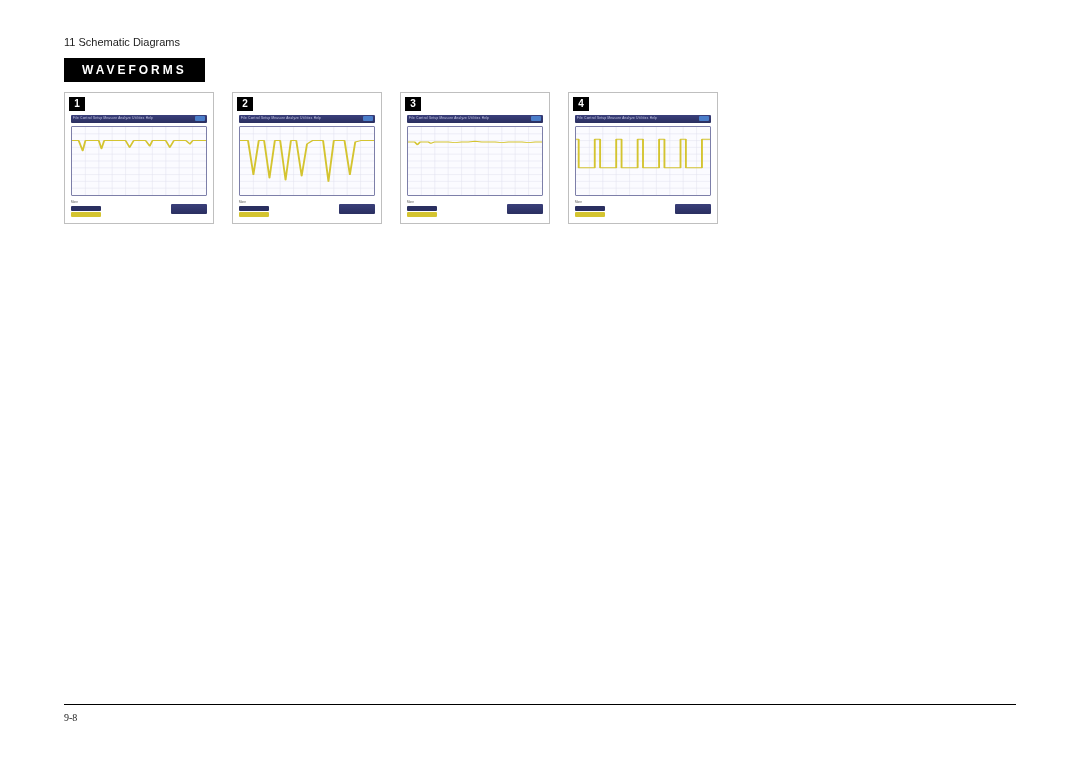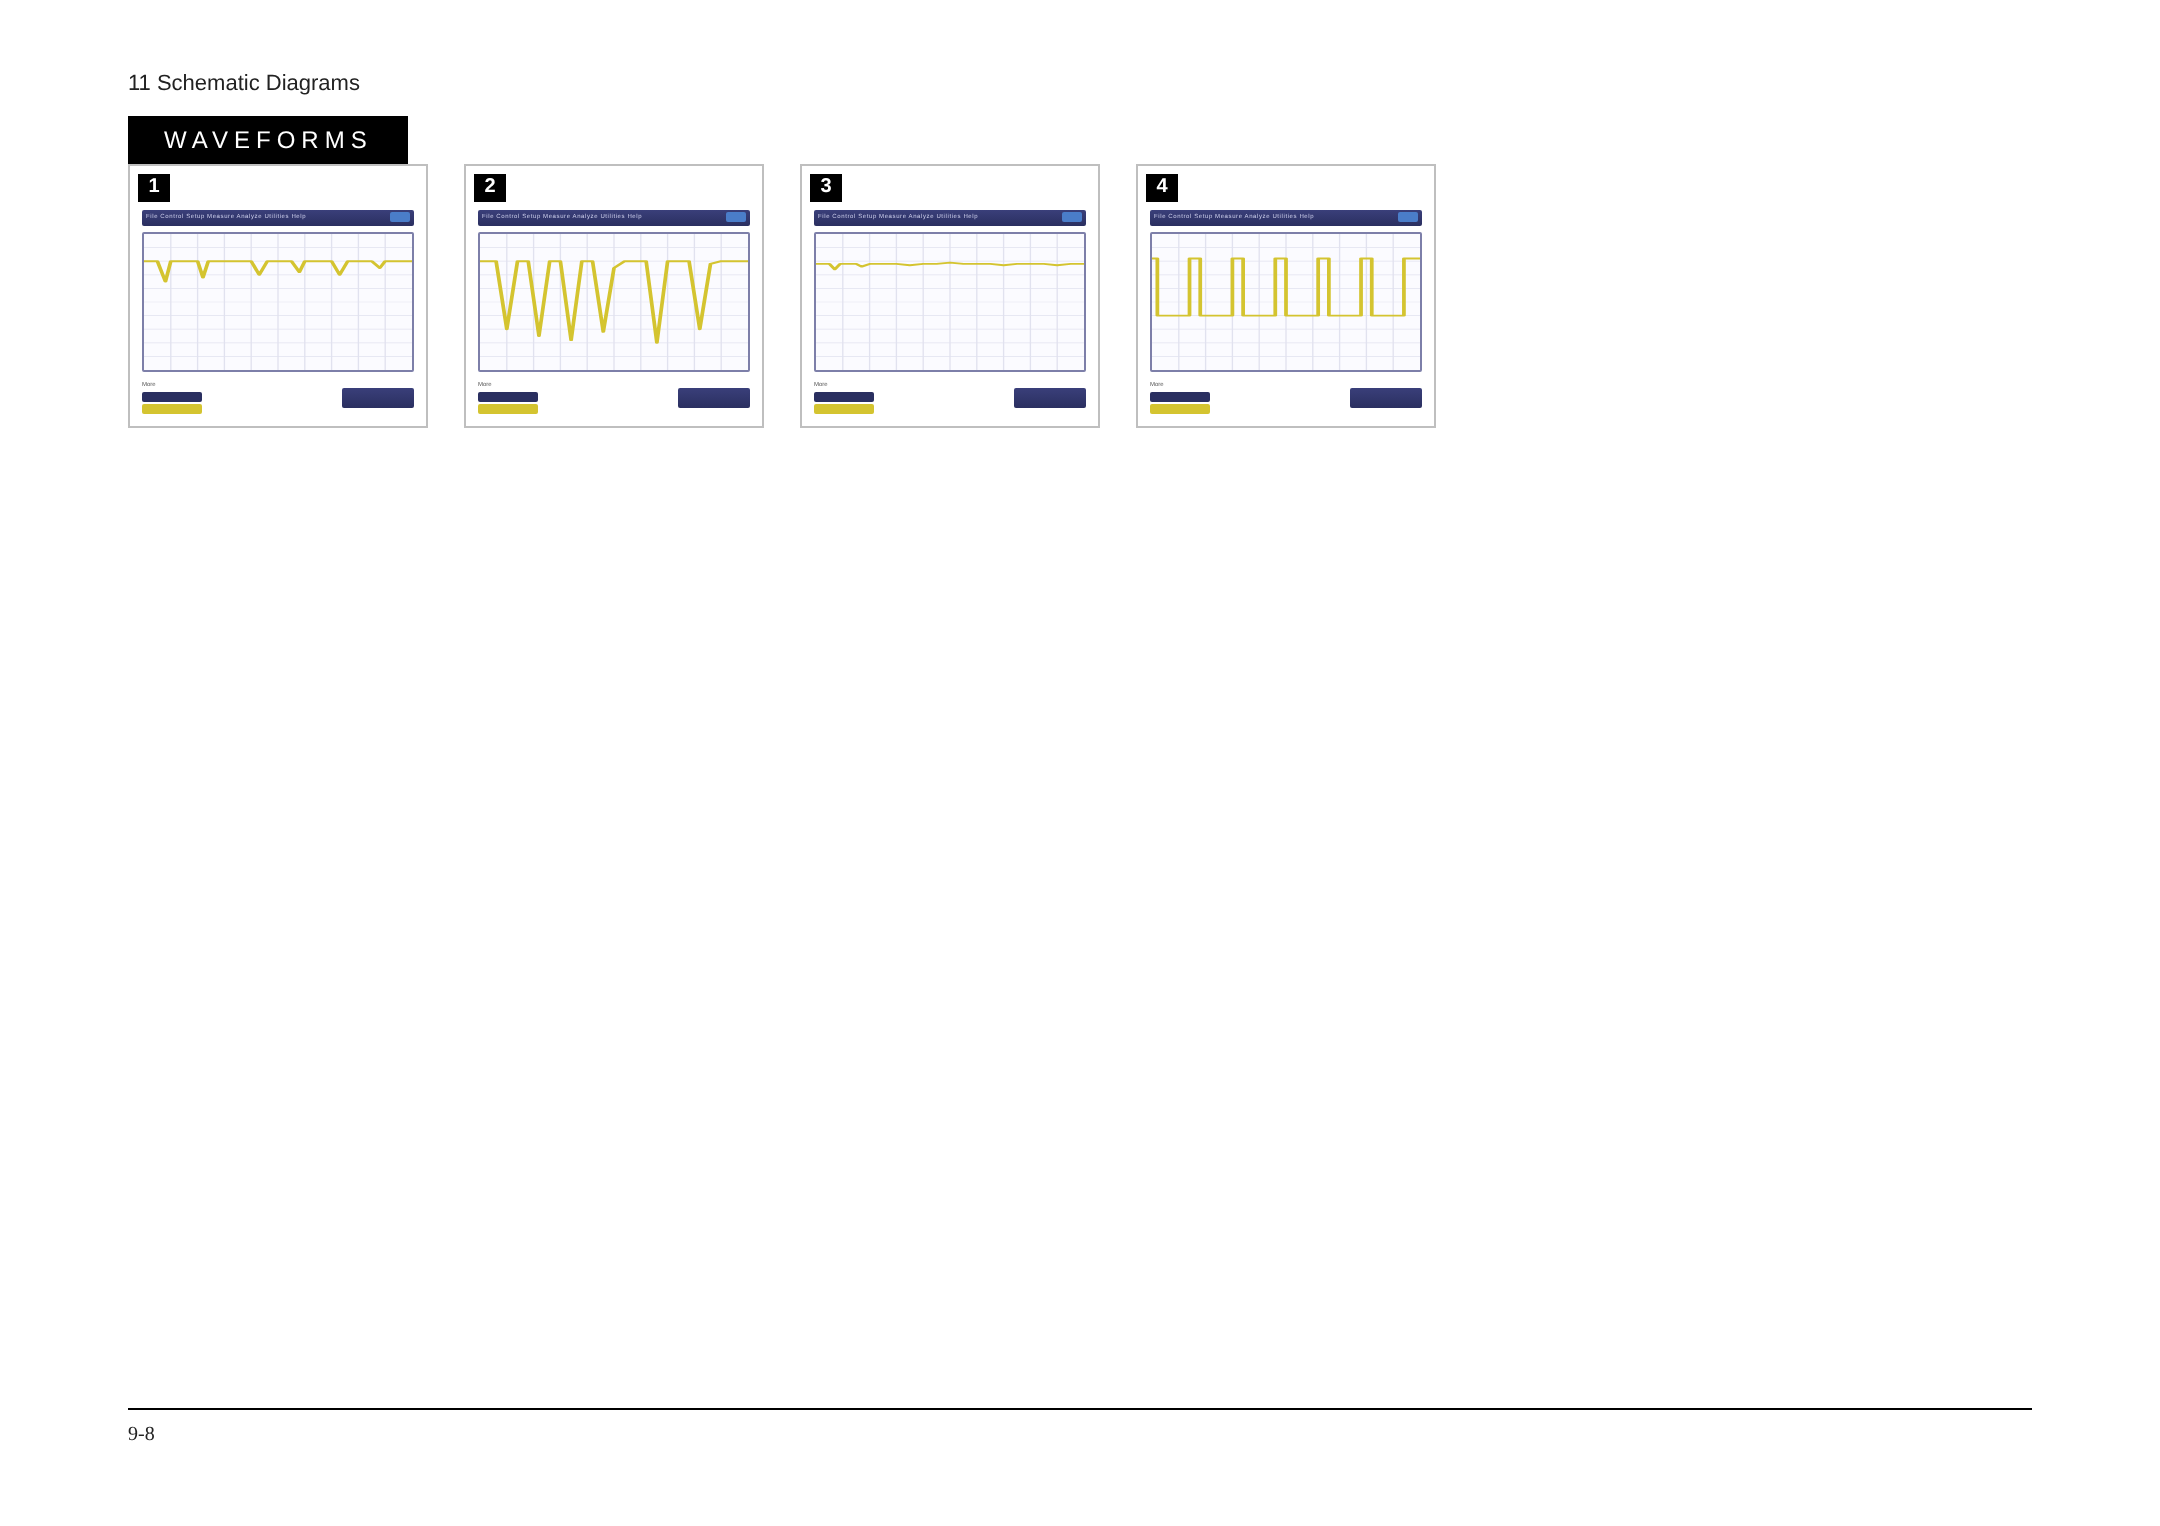--- a/index.html
+++ b/index.html
@@ -24,22 +24,22 @@
     color: #222;
     margin-bottom: 10px;
   }
   .section-title-bar {
     display: inline-block;
     background: #000;
     color: #fff;
     font-size: 12px;
     letter-spacing: 3px;
     padding: 5px 18px 5px 18px;
-    margin-bottom: 0;
-    font-weight: 400;
+    margin-bottom: 10px;
+    font-weight: 700;
   }
   .waveform-row {
     display: flex;
     gap: 18px;
   }
   .wave-card {
     position: relative;
     width: 150px;
     border: 1px solid #bfbfbf;
     background: #fff;

